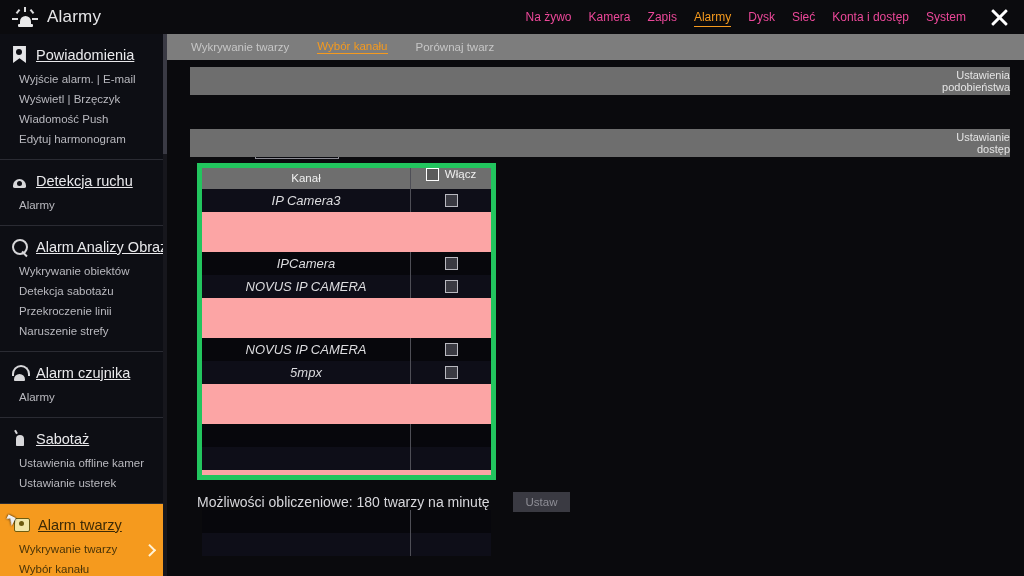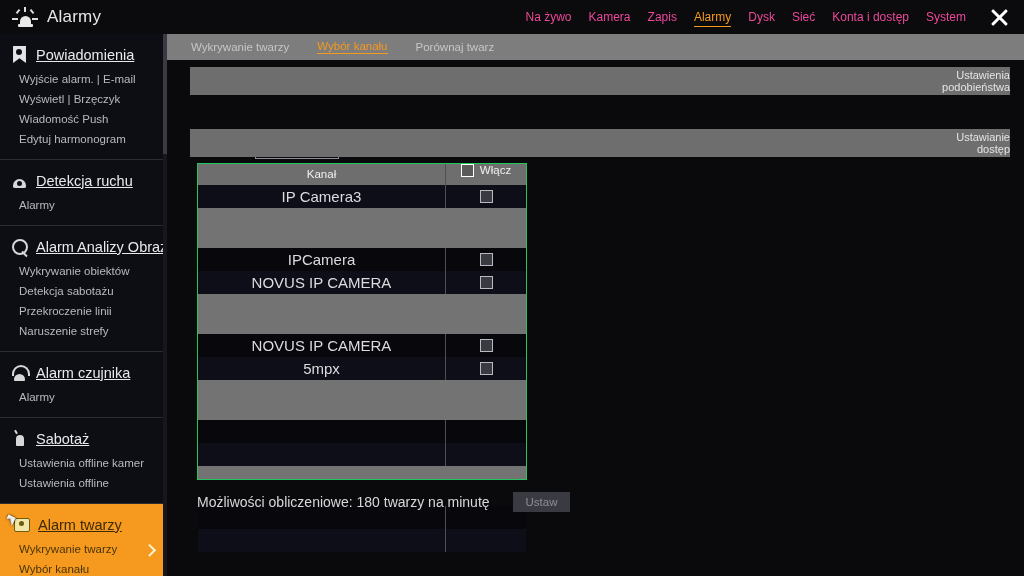--- a/index.html
+++ b/index.html
@@ -189,44 +189,44 @@
   }
   .sim-input {
     width: 84px; height: 19px; background: #08080e; border: 1px solid #8c8c94;
     color: #e8e8ea; font-size: 11.5px; font-family: "Liberation Sans", sans-serif;
     padding: 0 3px; outline: none;
   }
   .sim-pct { font-size: 11.5px; color: #dcdcdf; margin-left: 9px; }
 
   
   .table-wrap {
-    position: absolute; left: 30px; top: 129px; width: 330px; height: 317px;
-    border: 1px solid #22c55e; background: #737373;
+    position: absolute; left: 30px; top: 129px; width: 299px; height: 317px;
+    border: 5px solid #22c55e; background: #fca5a5;
   }
   .thead {
     display: flex; height: 21px; background: #6e6e6e; align-items: center;
   }
   .th-ch {
     flex: 1; text-align: center; font-size: 11.5px; color: #f0f0f0;
     border-right: 1px solid #4e4e56; line-height: 21px; height: 21px;
   }
   .th-en {
     width: 80px; display: flex; justify-content: center; gap: 6px;
     height: 21px;
   }
   .th-en span { font-size: 11.5px; color: #f0f0f0; }
   .cb {
     width: 13px; height: 13px; background: #3a3a42; border: 1.5px solid #b9b9c0;
     flex: none; display: block;
   }
   .cb.hdr { background: #5a5a5a; border-color: #ffffff; }
   .trow { display: flex; height: 23px; }
   .trow .c1 {
-    flex: 1; text-align: center; font-size: 15px; color: #dcdcdf;
-    line-height: 23px; border-right: 1px solid #4e4e56; height: 23px;
+    flex: 1; text-align: center; font-size: 13px; color: #dcdcdf;
+    line-height: 23px; border-right: 1px solid #4e4e56; height: 23px; font-style: italic;
   }
   .trow .c2 {
     width: 80px; display: flex; align-items: center; justify-content: center; height: 23px;
   }
   .trow.odd  { background: #0e0e18; }
   .trow.even { background: #07070c; margin-top: 40px; }
 
   .foot {
     position: absolute; left: 30px; top: 458px; width: 373px;
     display: flex; align-items: center; justify-content: space-between;
@@ -308,21 +308,21 @@
       </div>
       <a class="sb-sub">Alarmy</a>
     </div>
 
     <div class="sb-group">
       <div class="sb-head">
         <span class="sb-icon ic-tamper"></span>
         <span class="label">Sabotaż</span>
       </div>
       <a class="sb-sub">Ustawienia offline kamer</a>
-      <a class="sb-sub">Ustawienia offline</a>
+      <a class="sb-sub">Ustawianie usterek</a>
     </div>
 
     <div class="sb-group active">
       <div class="sb-head">
         <span class="sb-icon ic-face">
           <span class="cursor-arrow"></span>
         </span>
         <span class="label">Alarm twarzy</span>
       </div>
       <div class="sb-sub-wrap">

